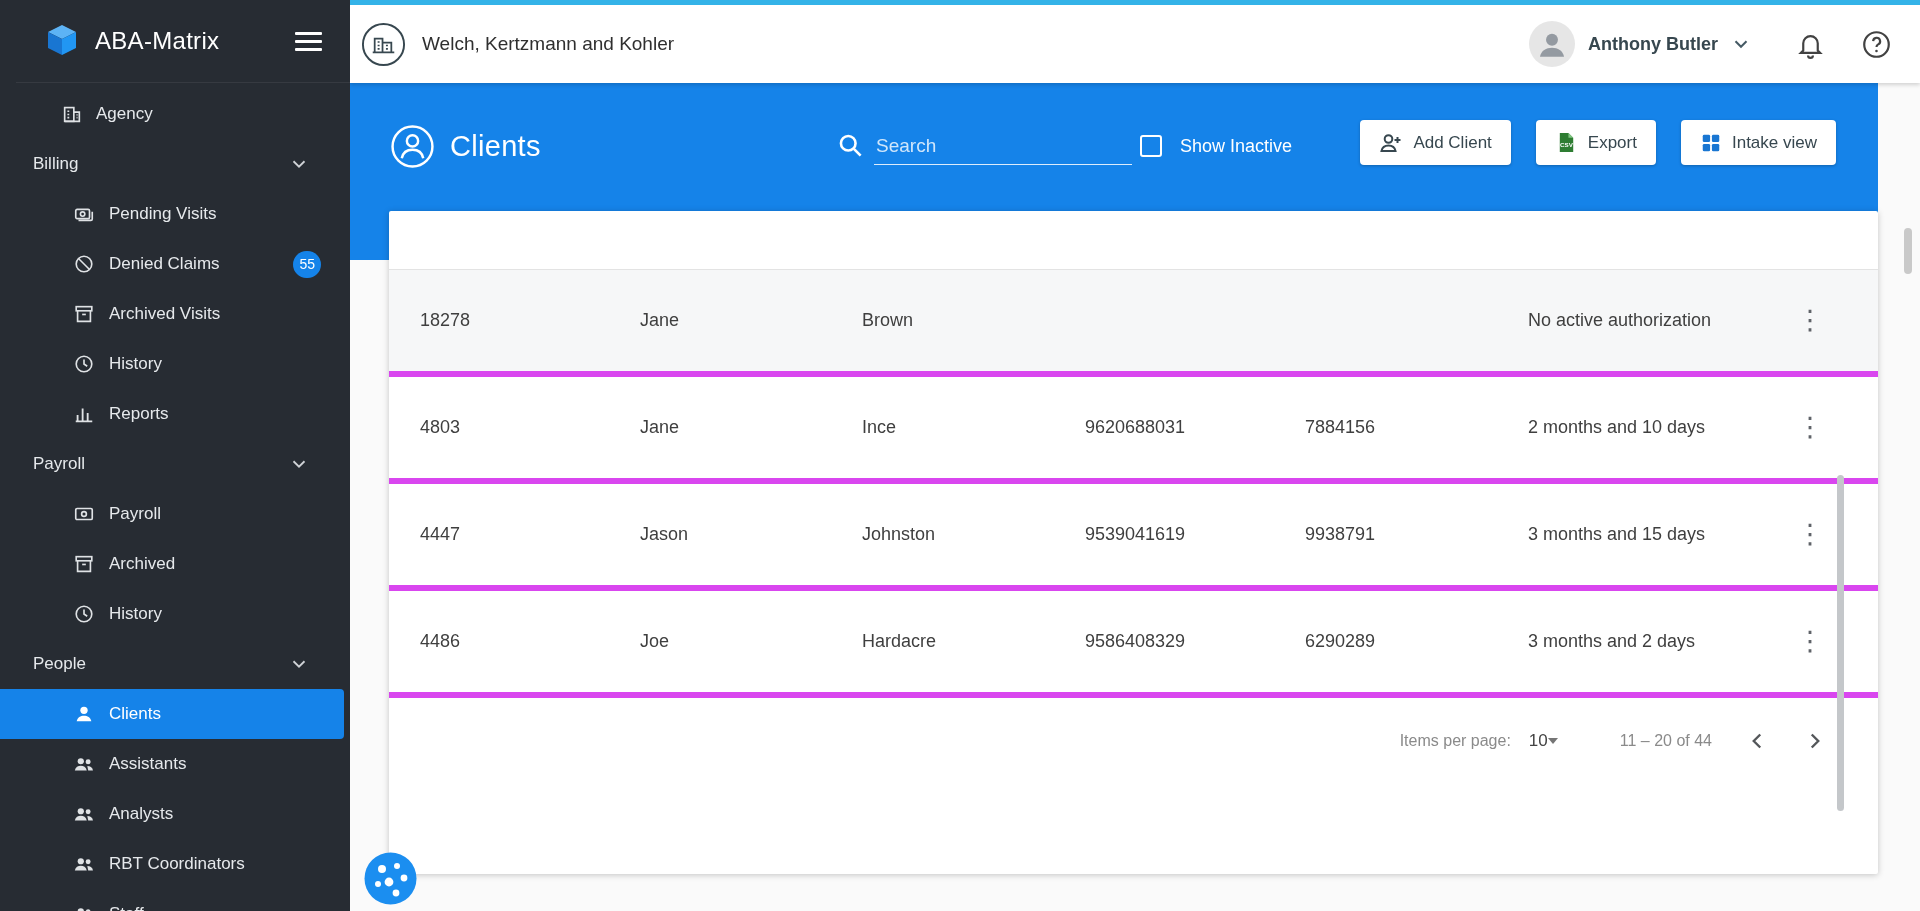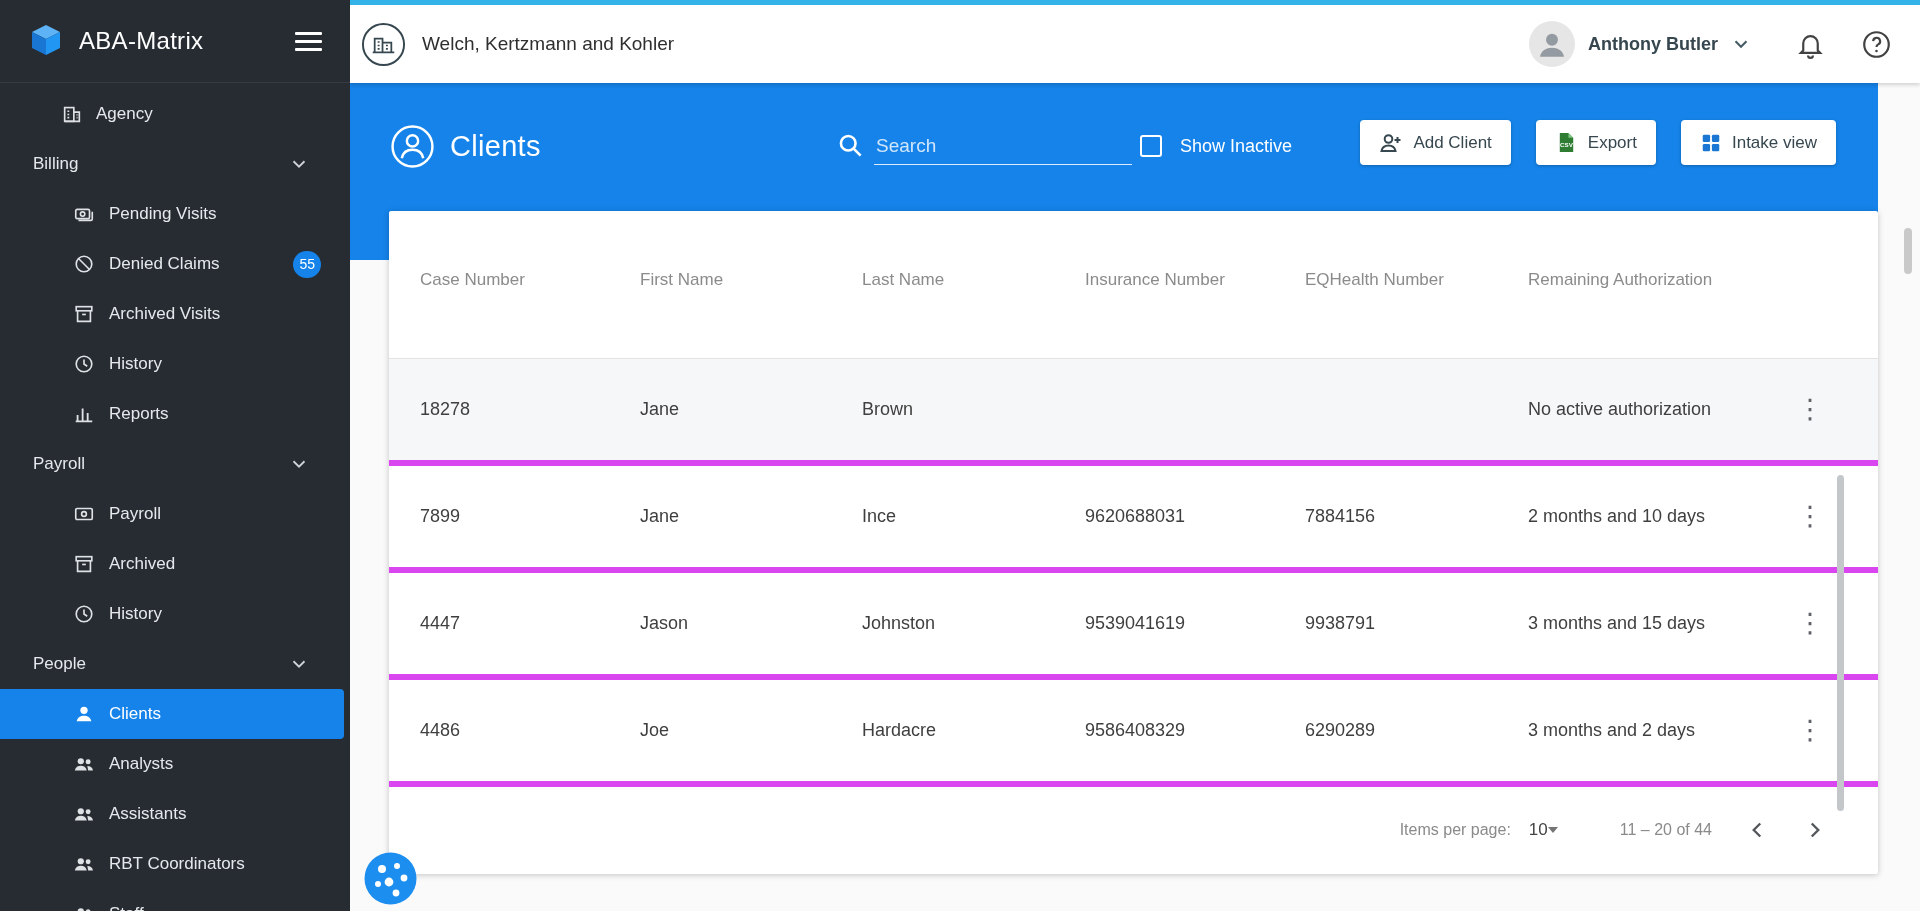--- a/index.html
+++ b/index.html
@@ -2,21 +2,21 @@
 <html><head>
 <meta charset="utf-8">
 <style>
   html,body{margin:0;padding:0;width:1920px;height:911px;overflow:hidden;
     background:#fafafa;font-family:"Liberation Sans",sans-serif;}
   *{box-sizing:border-box;}
   .i{flex:none;display:block;}
 
   
   .sidebar{position:absolute;left:0;top:0;width:350px;height:911px;background:#272c33;z-index:30;overflow:hidden;}
-  .sb-head{height:83px;display:flex;align-items:center;padding:0 28px 0 26px;border-bottom:1px solid rgba(255,255,255,.07);}
+  .sb-head{height:83px;display:flex;align-items:center;padding:0 28px 0 26px;border-bottom:1px solid rgba(255,255,255,.07);margin-left:16px;}
   .sb-title{color:#fff;font-size:24px;margin-left:13px;letter-spacing:.3px;}
   .burger{margin-left:auto;display:flex;flex-direction:column;gap:5px;cursor:pointer;}
   .burger span{width:27px;height:3px;background:#fff;border-radius:1px;}
   .nav{padding-top:6px;}
   .nav-item{height:50px;display:flex;align-items:center;color:#e6e9ec;font-size:17px;cursor:pointer;}
   .nav-item.top{padding-left:61px;gap:13px;}
   .nav-item.section{padding-left:33px;padding-right:40px;}
   .nav-item.sub{padding-left:73px;gap:14px;}
   .nav-item .chev{margin-left:auto;}
   .nav-item.active{background:#1583e9;width:344px;border-radius:0 4px 4px 0;color:#fff;}
@@ -198,31 +198,31 @@
       <span>Clients</span>
     </div>
 
     <div class="nav-item sub">
       <svg class="i" width="22" height="22" viewBox="0 0 24 24" fill="#dfe2e5">
         <circle cx="8.5" cy="9" r="3.4"></circle>
           <circle cx="16.5" cy="9.6" r="2.7"></circle>
           <path d="M2 19c.7-3.5 3.5-5 6.5-5s5.8 1.5 6.5 5z"></path>
           <path d="M15.6 14.3c2.9.1 5.6 1.4 6.2 4.7h-5.2"></path>
       </svg>
-      <span>Analysts</span>
+      <span>Assistants</span>
     </div>
 
     <div class="nav-item sub">
       <svg class="i" width="22" height="22" viewBox="0 0 24 24" fill="#dfe2e5">
         <circle cx="8.5" cy="9" r="3.4"></circle>
           <circle cx="16.5" cy="9.6" r="2.7"></circle>
           <path d="M2 19c.7-3.5 3.5-5 6.5-5s5.8 1.5 6.5 5z"></path>
           <path d="M15.6 14.3c2.9.1 5.6 1.4 6.2 4.7h-5.2"></path>
       </svg>
-      <span>Assistants</span>
+      <span>Analysts</span>
     </div>
 
     <div class="nav-item sub">
       <svg class="i" width="22" height="22" viewBox="0 0 24 24" fill="#dfe2e5">
         <circle cx="8.5" cy="9" r="3.4"></circle>
           <circle cx="16.5" cy="9.6" r="2.7"></circle>
           <path d="M2 19c.7-3.5 3.5-5 6.5-5s5.8 1.5 6.5 5z"></path>
           <path d="M15.6 14.3c2.9.1 5.6 1.4 6.2 4.7h-5.2"></path>
       </svg>
       <span>RBT Coordinators</span>
@@ -322,46 +322,37 @@
         <rect x="3" y="13" width="8" height="8" rx="1.5"></rect>
           <rect x="13" y="13" width="8" height="8" rx="1.5"></rect>
       </svg>
       <span>Intake view</span>
     </button>
   </div>
 </div>
 
 <div class="card">
 
-  <div class="trow thead">
-    <span>Case Number</span>
-    <span>First Name</span>
-    <span>Last Name</span>
-    <span>Insurance Number</span>
-    <span>EQHealth Number</span>
-    <span>Remaining Authorization</span>
-    <span></span>
-  </div>
 
   <div class="partial">
     
   </div>
 
   <div class="trow row alt">
     <span>18278</span>
     <span>Jane</span>
     <span>Brown</span>
     <span></span>
     <span></span>
     <span>No active authorization</span>
     <span class="menu-dots">⋮</span>
   </div>
 
   <div class="trow row">
-    <span>7899</span>
+    <span>4803</span>
     <span>Jane</span>
     <span>Ince</span>
     <span>9620688031</span>
     <span>7884156</span>
     <span>2 months and 10 days</span>
     <span class="menu-dots">⋮</span>
   </div>
 
   <div class="trow row">
     <span>4447</span>

